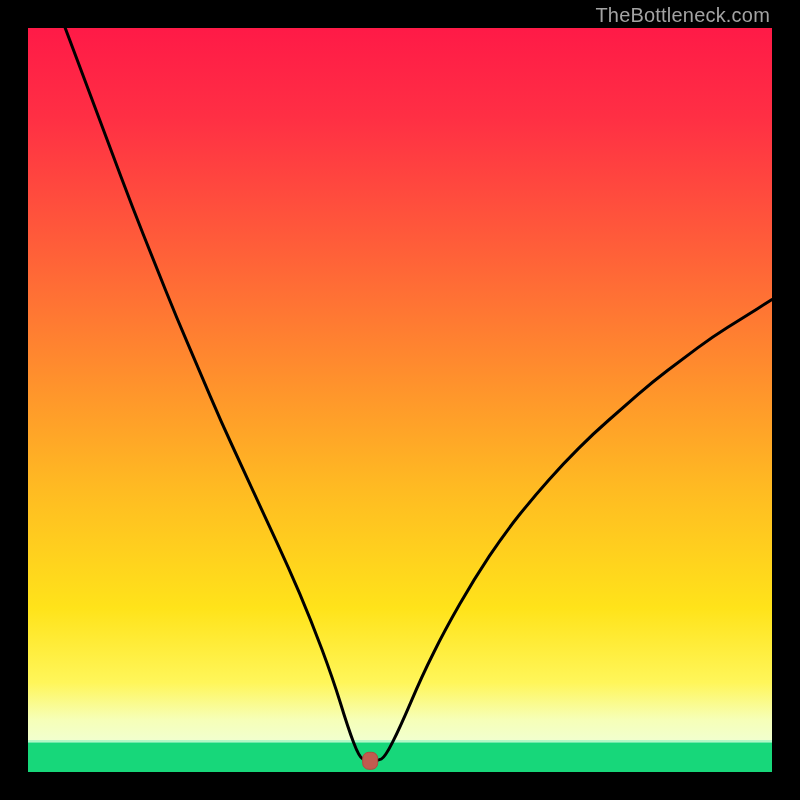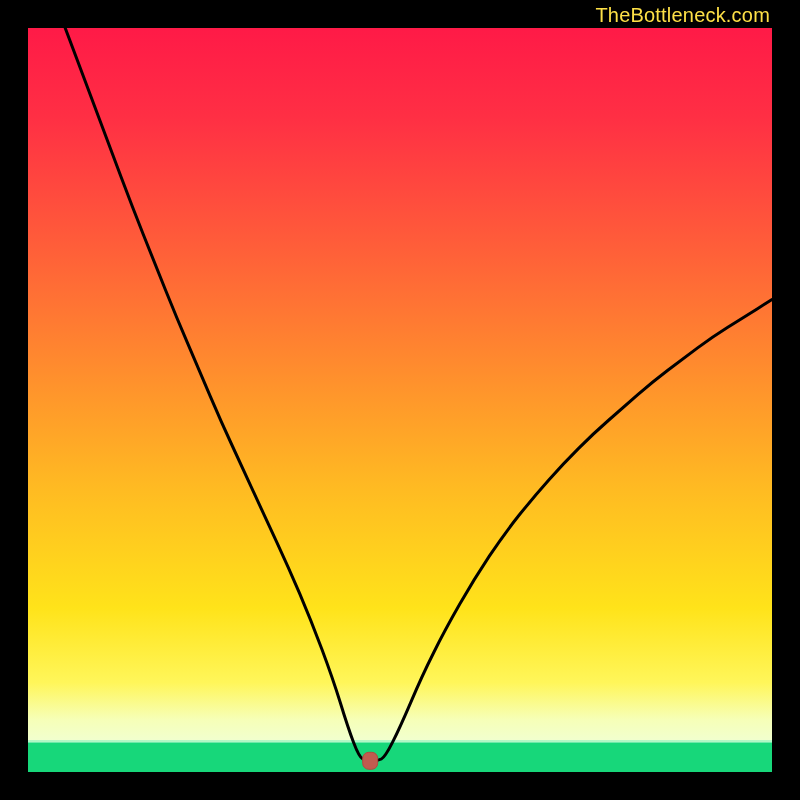--- a/index.html
+++ b/index.html
@@ -22,21 +22,21 @@
     left: 28px;
     top: 28px;
     width: 744px;
     height: 744px;
     overflow: hidden;
   }
   .watermark {
     position: absolute;
     top: 4px;
     right: 30px;
-    color: #fde047;
+    color: #a3a3a3;
     font-size: 20px;
     font-weight: 500;
     letter-spacing: 0.2px;
   }
   svg { display: block; }
 </style>
 </head>
 <body>
 
 <div class="frame">

